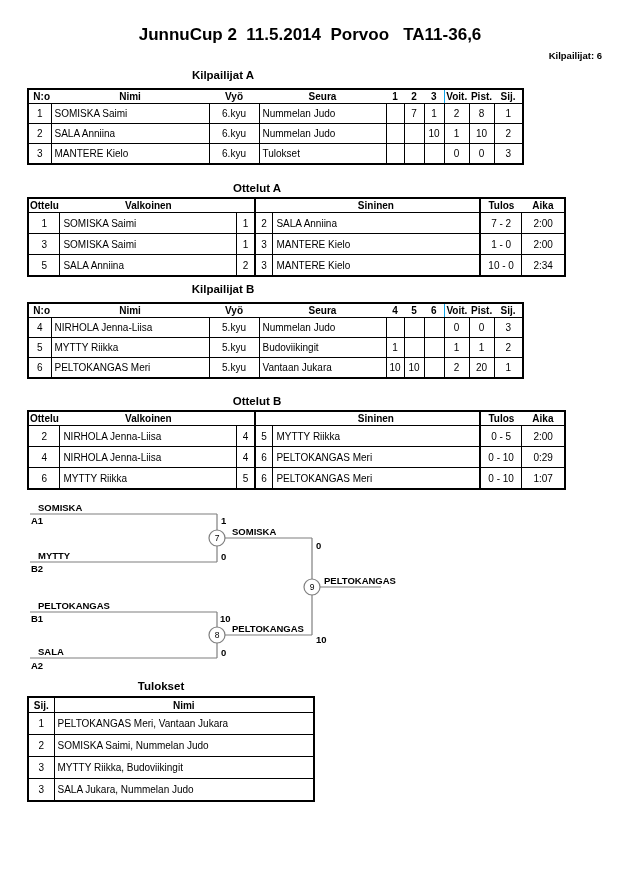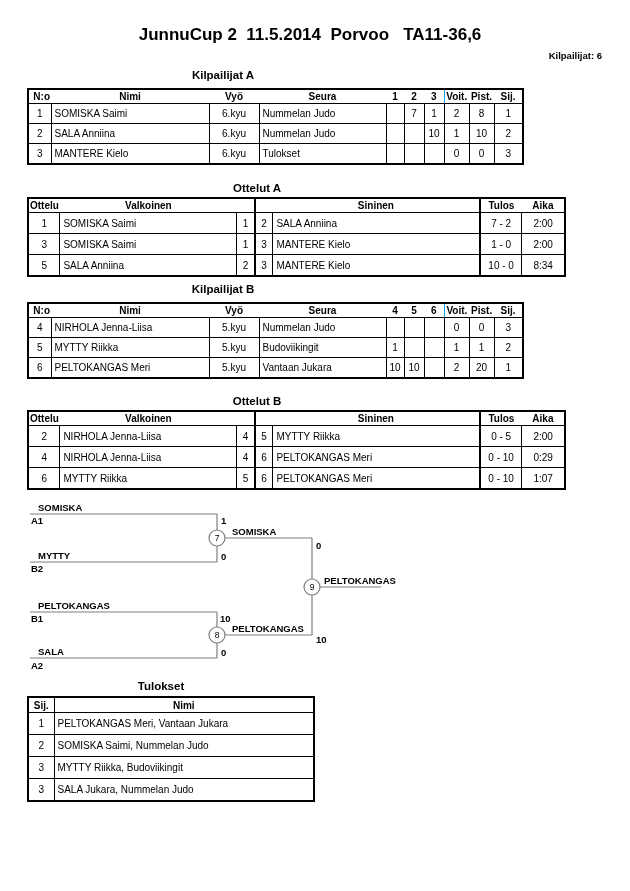--- a/index.html
+++ b/index.html
@@ -207,21 +207,21 @@
           <td>1 - 0</td>
           <td>2:00</td>
         </tr>
         <tr>
           <td>5</td>
           <td>SALA Anniina</td>
           <td>2</td>
           <td>3</td>
           <td>MANTERE Kielo</td>
           <td>10 - 0</td>
-          <td>8:34</td>
+          <td>2:34</td>
         </tr>
       </tbody>
   </table>
 
   <div class="abs sec-title" style="left:27px; top:283px; width:392px">Kilpailijat B</div>
   <table class="sheet-table k-table" style="left:27px; top:302px">
     <colgroup>
       <col style="width:23px">
         <col style="width:158px">
         <col style="width:50px">

